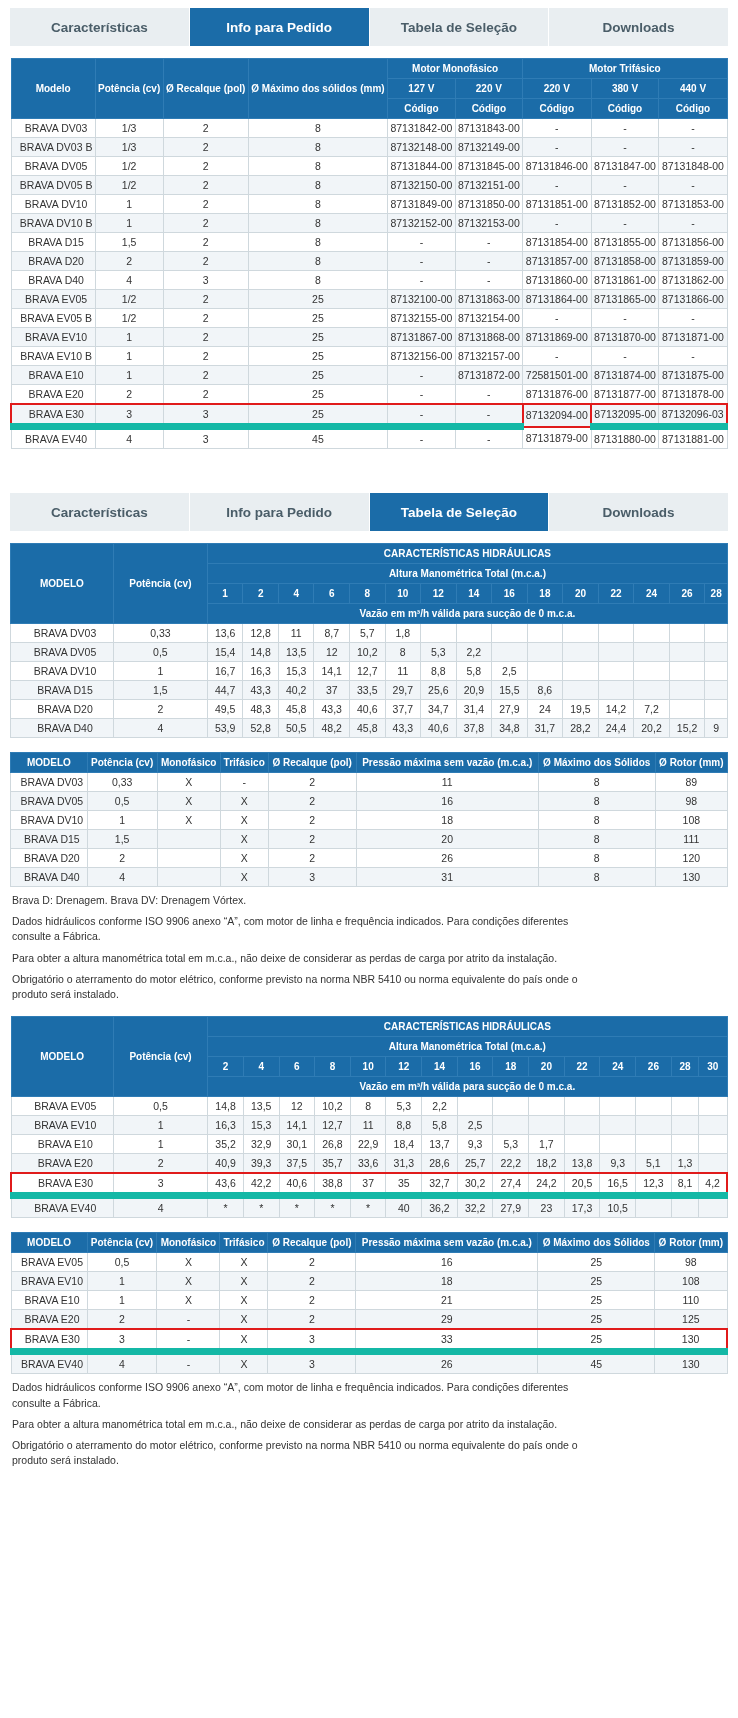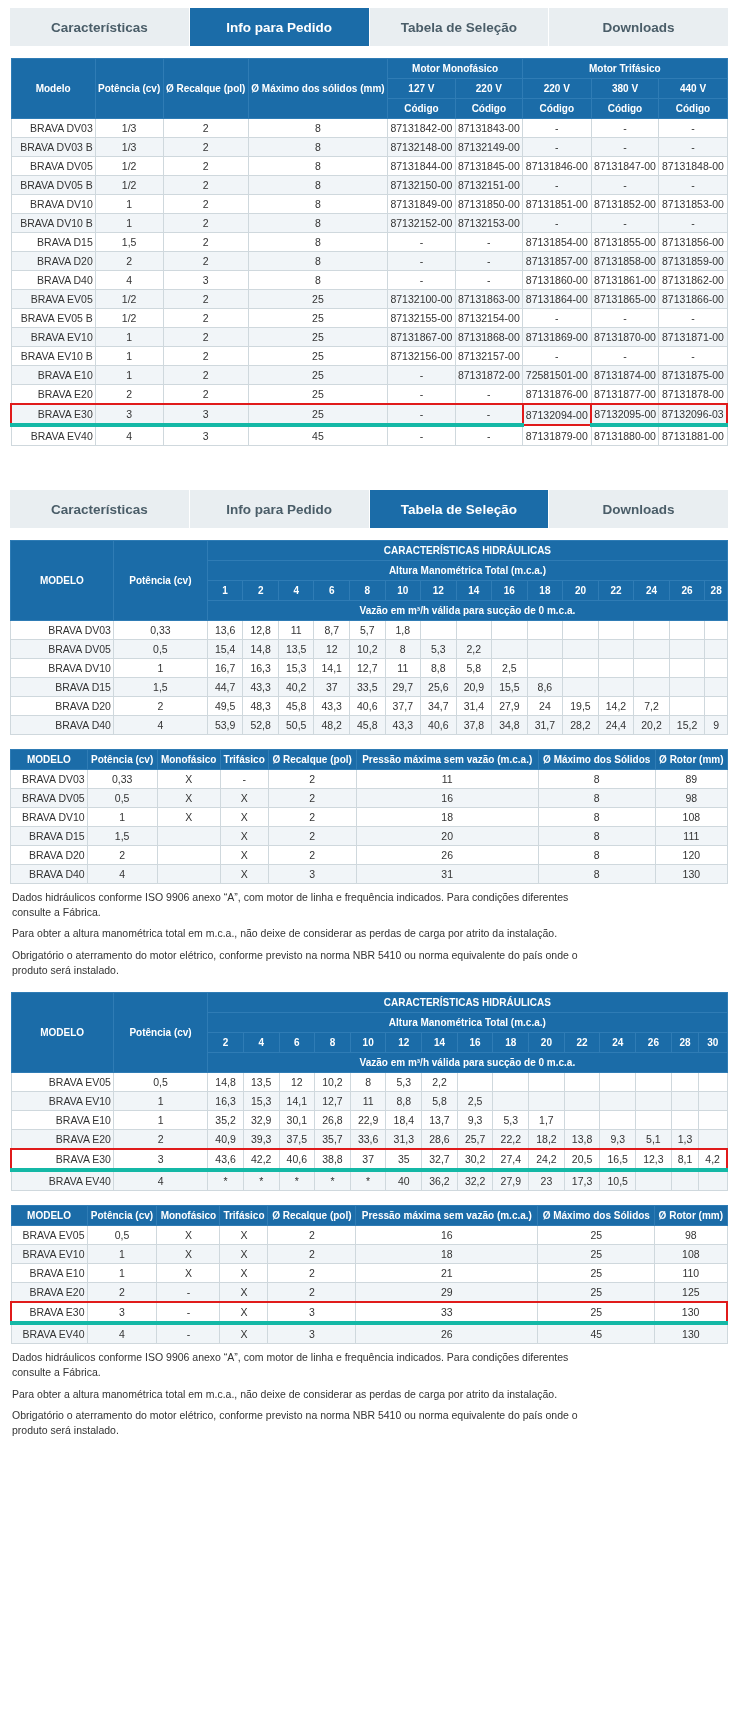--- a/index.html
+++ b/index.html
@@ -52,35 +52,35 @@
   thead th {
     background: #1b6ca8;
     color: #ffffff;
     font-weight: bold;
     font-size: 10px;
     border: 1px solid #2f7cb5;
     padding: 4px 2px;
   }
   tbody tr:nth-child(even) { background: #f1f5f8; }
   tbody tr:nth-child(odd) { background: #ffffff; }
-  td.left { text-align: right; padding-left: 8px; }
+  td.left { text-align: center; padding-left: 8px; }
 
   .note {
     font-size: 10.5px;
     color: #333;
     margin: 6px 0 0 2px;
     line-height: 1.45;
   }
   .sect { margin-bottom: 14px; }
   .gap { height: 22px; }
 
   
   tr.hl td {
     border-top: 2px solid #e01b1b;
-    border-bottom: 4px solid #14b8a6;
+    border-bottom: 7px solid #14b8a6;
   }
   tr.hl td:first-child { border-left: 2px solid #e01b1b; }
   tr.hl td:last-child { border-right: 2px solid #e01b1b; }
   td.cellhl {
     border: 2px solid #e01b1b !important;
   }
 </style>
 </head>
 <body>
 
@@ -542,20 +542,21 @@
             <td></td>
             <td>X</td>
             <td>3</td>
             <td>31</td>
             <td>8</td>
             <td>130</td>
           </tr>
         </tbody>
     </table>
     <div id="sd-notes">
+        <div class="note">Brava D: Drenagem. Brava DV: Drenagem Vórtex.</div>
         <div class="note">Dados hidráulicos conforme ISO 9906 anexo “A”, com motor de linha e frequência indicados. Para condições diferentes consulte a Fábrica.</div>
         <div class="note">Para obter a altura manométrica total em m.c.a., não deixe de considerar as perdas de carga por atrito da instalação.</div>
         <div class="note">Obrigatório o aterramento do motor elétrico, conforme previsto na norma NBR 5410 ou norma equivalente do país onde o produto será instalado.</div>
       </div>
   </div>
 
   <div class="sect">
     <table>
       <thead>
         <tr>

